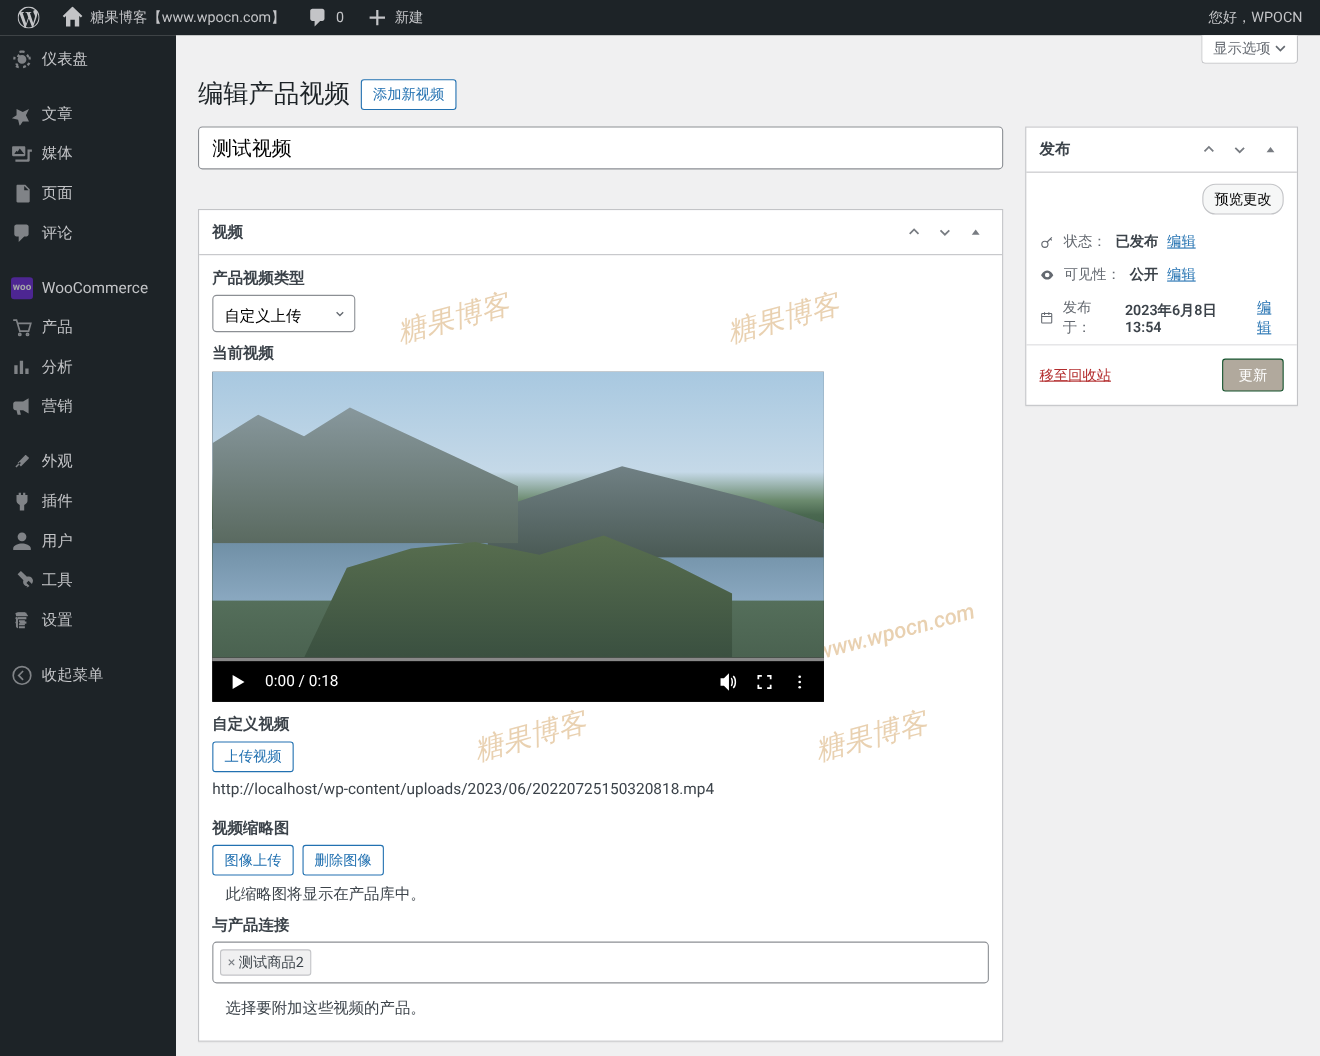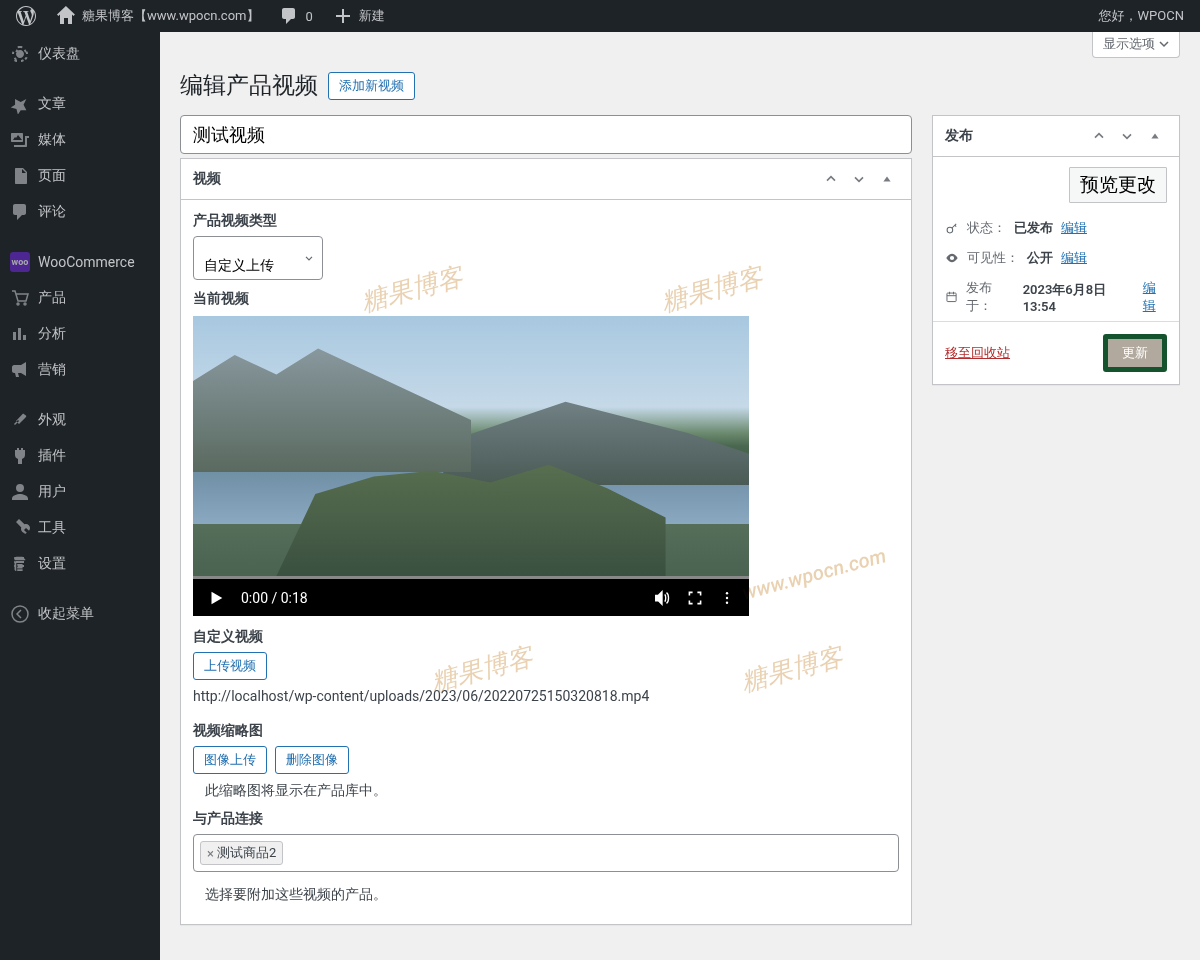--- a/index.html
+++ b/index.html
@@ -15,58 +15,58 @@
 .menu-icon { width: 20px; height: 20px; display: inline-flex; align-items: center; justify-content: center; fill: currentColor; opacity: 0.6; }
 .content { flex: 1; padding: 0 20px 40px 20px; position: relative; }
 .screen-meta-links { position: absolute; right: 20px; top: 0; }
 .show-settings { background: #fff; border: 1px solid #c3c4c7; border-top: none; border-radius: 0 0 4px 4px; padding: 3px 10px 4px 10px; font-size: 13px; cursor: pointer; color: #646970; display: flex; align-items: center; gap: 4px; }
 .page-heading { display: flex; align-items: center; gap: 10px; margin: 38px 0 14px 0; }
 .page-heading h1 { font-size: 23px; font-weight: 400; color: #1d2327; }
 .btn-outline { border: 1px solid #2271b1; color: #2271b1; background: #fff; padding: 4px 10px; border-radius: 3px; font-size: 13px; cursor: pointer; }
 .columns { display: flex; gap: 20px; align-items: flex-start; }
 .col-main { flex: 1; min-width: 0; }
 .col-side { width: 248px; }
-.title-input { width: 100%; padding: 8px 12px; font-size: 18px; border: 1px solid #8c8f94; border-radius: 4px; background: #fff; margin-bottom: 4px; }
+.title-input { width: 100%; padding: 8px 12px; font-size: 18px; border: 1px solid #8c8f94; border-radius: 4px; background: #fff; margin-bottom: 36px; }
 .postbox { background: #fff; border: 1px solid #c3c4c7; box-shadow: 0 1px 1px rgba(0,0,0,.04); margin-bottom: 20px; }
 .postbox-header { display: flex; align-items: center; justify-content: space-between; border-bottom: 1px solid #c3c4c7; padding: 8px 12px; }
 .postbox-header h2 { font-size: 14px; font-weight: 600; }
 .handle-actions { display: flex; gap: 4px; }
 .handle-btn { width: 24px; height: 24px; display: inline-flex; align-items: center; justify-content: center; cursor: pointer; color: #787c82; }
 .inside { padding: 12px; }
 .field-label { font-weight: 600; margin: 10px 0 6px 0; font-size: 14px; }
 .field-label:first-child { margin-top: 0; }
 .select-wrap { position: relative; display: inline-block; }
-select.wp-select { appearance: none; -webkit-appearance: none; border: 1px solid #8c8f94; border-radius: 4px; padding: 20px 28px 6px 10px; font-size: 14px; background: #fff; min-width: 130px; }
+select.wp-select { appearance: none; -webkit-appearance: none; border: 1px solid #8c8f94; border-radius: 4px; padding: 10px 28px 6px 10px; font-size: 14px; background: #fff; min-width: 130px; }
 .select-caret { position: absolute; right: 8px; top: 50%; transform: translateY(-50%); pointer-events: none; color: #646970; }
 .video-player { width: 556px; background: #000; margin: 8px 0 12px 0; }
 .video-scene { height: 260px; background: linear-gradient(to bottom, #a8c8e0 0%, #c5d9e8 35%, #6b8a6e 45%, #4a6850 50%, #3a5a42 60%, #5a7560 70%, #4a6250 100%); position: relative; overflow: hidden; }
 .mountain1 { position: absolute; bottom: 40%; left: 0; width: 50%; height: 50%; background: linear-gradient(to bottom, #8a9aa0, #5a6a60); clip-path: polygon(0 100%, 0 30%, 15% 10%, 30% 25%, 45% 5%, 60% 20%, 80% 40%, 100% 60%, 100% 100%); }
 .mountain2 { position: absolute; bottom: 35%; right: 0; width: 55%; height: 40%; background: linear-gradient(to bottom, #7a8a90, #4a5a55); clip-path: polygon(0 60%, 20% 40%, 40% 20%, 60% 35%, 80% 50%, 100% 70%, 100% 100%, 0 100%); }
 .water { position: absolute; bottom: 20%; left: 0; right: 0; height: 25%; background: linear-gradient(to bottom, #6a8aa0, #8aa8c0); }
 .fg-rock { position: absolute; bottom: 0; left: 15%; width: 70%; height: 45%; background: linear-gradient(to bottom, #5a7050, #3a5040); clip-path: polygon(0 100%, 10% 30%, 25% 15%, 40% 10%, 55% 20%, 70% 5%, 85% 25%, 100% 50%, 100% 100%); }
 .video-controls { height: 40px; background: rgba(0,0,0,0.9); display: flex; align-items: center; padding: 0 14px; gap: 16px; color: #fff; font-size: 14px; position: relative; border-top: 3px solid #555;}
 .video-controls::before { content:""; position:absolute; top:-3px; left:0; right:0; height:3px; background:#888;}
 .vc-icon { cursor: pointer; display: inline-flex; }
 .vc-spacer { flex: 1; }
 .url-text { word-break: break-all; margin: 8px 0 18px 0; font-size: 14px; }
 .help-text { color: #3c434a; margin: 8px 12px; font-size: 14px; }
 .btn-row { display: flex; gap: 8px; margin: 6px 0; }
 .tag-input-wrap { border: 1px solid #8c8f94; border-radius: 4px; padding: 6px; background: #fff; }
 .tag-chip { display: inline-flex; align-items: center; gap: 3px; background: #f0f0f1; border: 1px solid #c3c4c7; border-radius: 3px; padding: 2px 6px; font-size: 13px; color: #3c434a; }
 .tag-x { color: #787c82; cursor: pointer; }
 .minor-actions { padding: 10px 12px; text-align: right; }
-.preview-btn { border: 1px solid #c3c4c7; background: #f6f7f7; padding: 4px 10px; border-radius: 1px; cursor: pointer; font-size: 19px; }
+.preview-btn { border: 1px solid #c3c4c7; background: #f6f7f7; padding: 4px 10px; border-radius: 12px; cursor: pointer; font-size: 13px; }
 .misc-row { display: flex; align-items: center; gap: 8px; padding: 6px 12px; font-size: 13px; }
 .misc-row .label { color: #646970; }
 .misc-row .value { font-weight: 600; }
 .edit-link { color: #2271b1; text-decoration: underline; cursor: pointer; }
 .major-actions { display: flex; justify-content: space-between; align-items: center; padding: 12px; border-top: 1px solid #dcdcde;}
 .trash-link { color: #b32d2e; text-decoration: underline; cursor: pointer; font-size: 13px; }
 .btn-primary { background: #8a8c8f; border: 1px solid #8a8c8f; color: #fff; padding: 5px 14px; border-radius: 3px; cursor: pointer; font-size: 13px; }
-.btn-update { background: #b1a99d; border:5px solid #14532d;}
+.btn-update { background: #b1a99d; border:1px solid #14532d;}
 .watermark { position: absolute; color: rgba(200,140,60,0.4); font-size: 26px; font-style: italic; font-weight: 500; transform: rotate(-15deg); pointer-events: none; user-select: none; }
 </style>
 </head>
 <body>
 
 <div class="adminbar">
   <div class="adminbar-left">
     <div class="adminbar-item">
       <span class="ab-icon">
           <svg viewBox="0 0 20 20">

